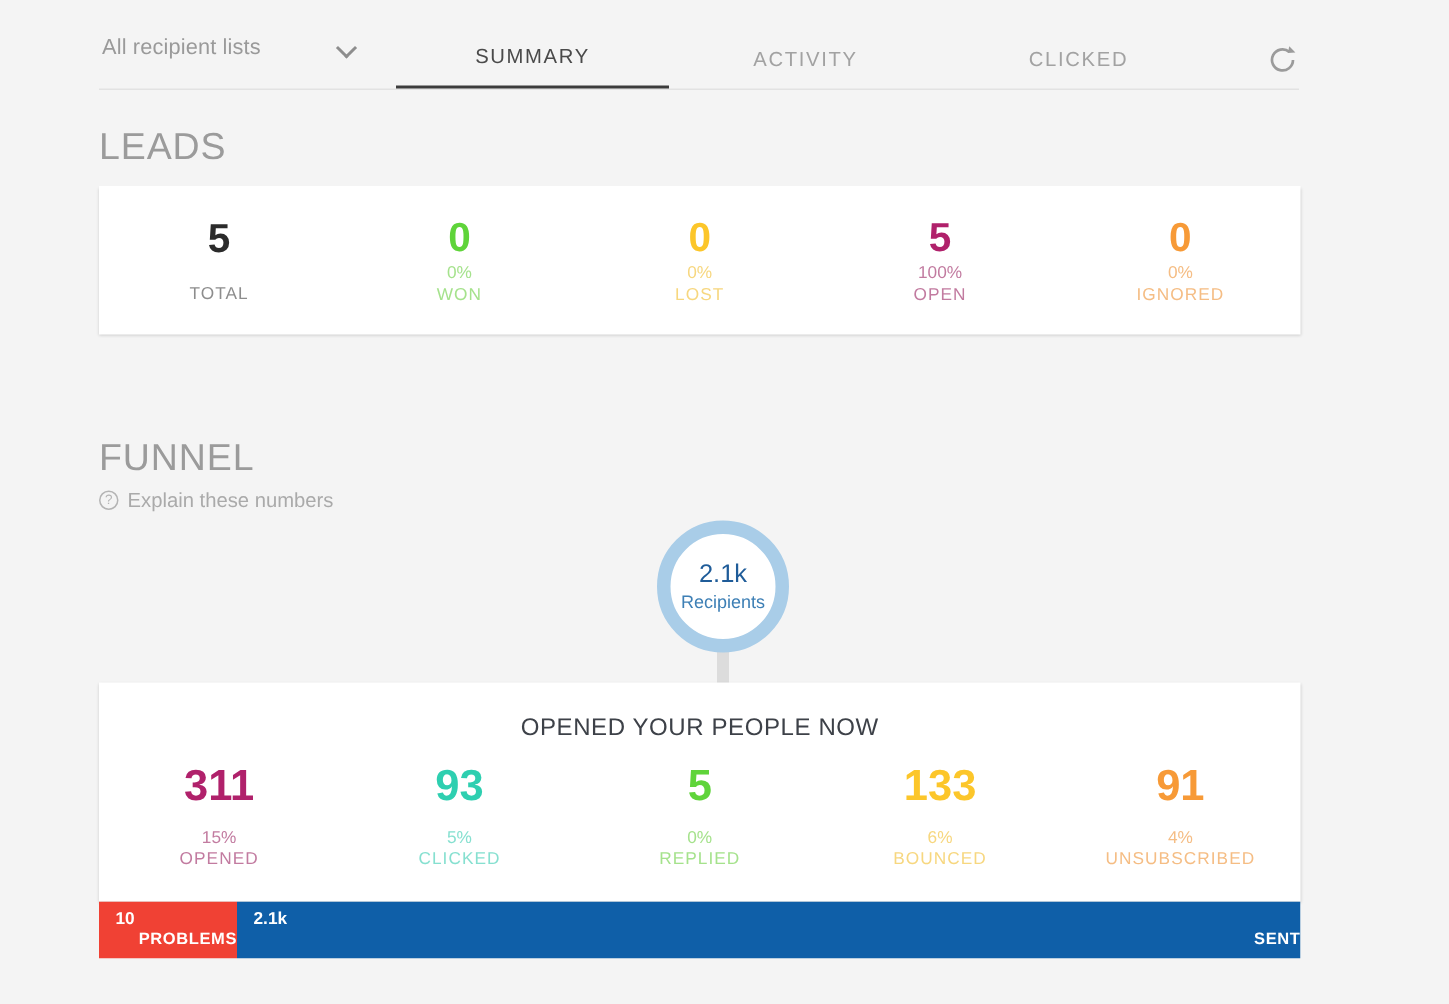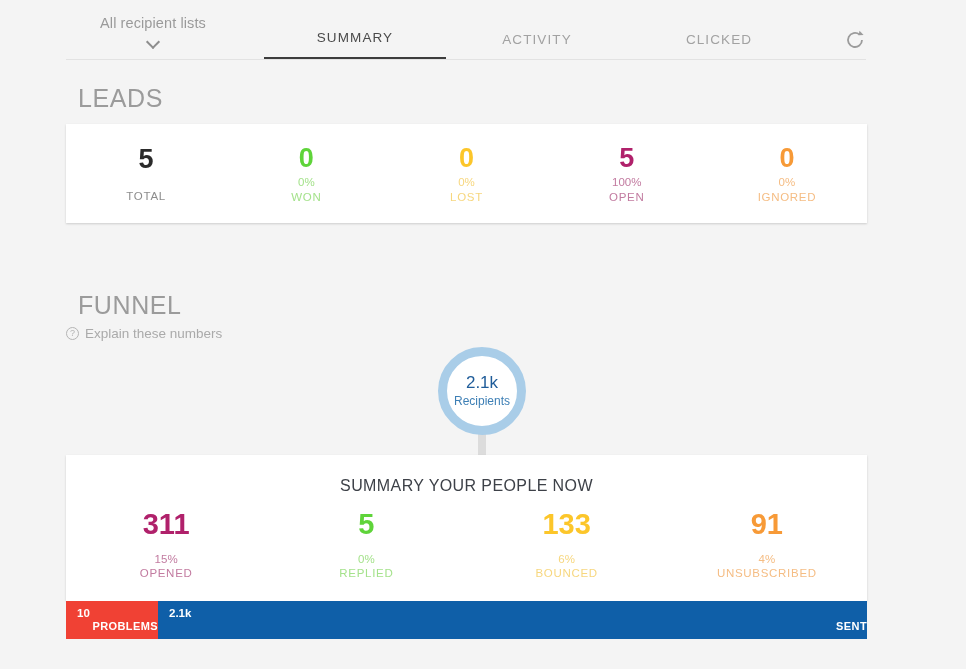--- a/index.html
+++ b/index.html
@@ -15,21 +15,20 @@
   .topbar {
     position: absolute; left: 66px; top: 14px; width: 800px; height: 46px;
     display: flex; align-items: flex-end;
     border-bottom: 1px solid #e2e2e2;
   }
   .list-select {
     width: 212px; height: 44px;
     display: flex; align-items: center; justify-content: space-between;
     padding: 0 8px 10px 2px;
     cursor: pointer;
-    flex-direction: column;
   }
   .list-select .label {
     font-size: 14.5px; color: #9a9a9a; letter-spacing: .1px;
   }
   .chev { width: 14px; height: 14px; position: relative; }
   .chev::before {
     content: ""; position: absolute; left: 2px; top: 2px;
     width: 8px; height: 8px;
     border-right: 2px solid #8d8d8d; border-bottom: 2px solid #8d8d8d;
     transform: rotate(45deg);
@@ -43,21 +42,21 @@
   }
   .tab.active { color: #4a4a4a; border-bottom: 2px solid #3c3c3c; }
   .refresh {
     margin-left: 34px; margin-bottom: 8px;
     width: 22px; height: 22px; cursor: pointer;
   }
   .refresh svg { display: block; }
 
   
   .section-title {
-    position: absolute; left: 78px;
+    position: absolute; left: 66px;
     font-size: 25px; color: #9b9b9b; font-weight: 400; letter-spacing: .6px;
   }
   #leads-title { top: 84px; }
   #funnel-title { top: 291px; }
 
   .explain {
     position: absolute; left: 66px; top: 326px;
     display: flex; align-items: center; cursor: pointer;
   }
   .explain .qicon {
@@ -200,30 +199,35 @@
   </div>
 
   <div class="stem"></div>
 
   <div class="bubble">
     <div class="bnum">2.1k</div>
     <div class="blab">Recipients</div>
   </div>
 
   <div class="card" id="funnel-card">
-    <div class="funnel-head">SUMMARY YOUR PEOPLE NOW</div>
+    <div class="funnel-head">OPENED YOUR PEOPLE NOW</div>
 
     <div class="funnel-stats">
 
       <div class="stat">
         <div class="num" style="color:#b0216b">311</div>
         <div class="pct" style="color:#c27ba0">15%</div>
         <div class="cap" style="color:#c27ba0">OPENED</div>
       </div>
 
+      <div class="stat">
+        <div class="num" style="color:#2ecfb0">93</div>
+        <div class="pct" style="color:#86e0d0">5%</div>
+        <div class="cap" style="color:#86e0d0">CLICKED</div>
+      </div>
 
       <div class="stat">
         <div class="num" style="color:#5fd43a">5</div>
         <div class="pct" style="color:#a5e28c">0%</div>
         <div class="cap" style="color:#a5e28c">REPLIED</div>
       </div>
 
       <div class="stat">
         <div class="num" style="color:#fcc62a">133</div>
         <div class="pct" style="color:#f7d77f">6%</div>

